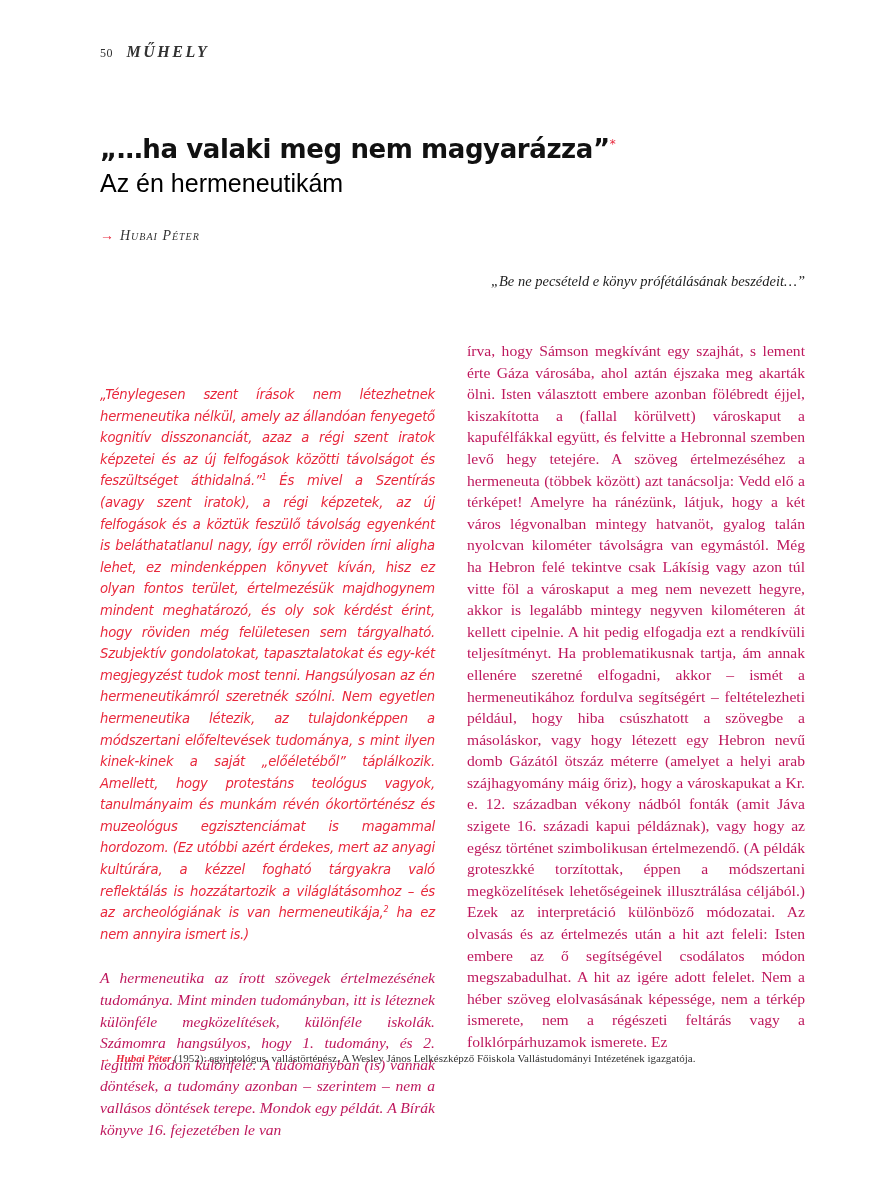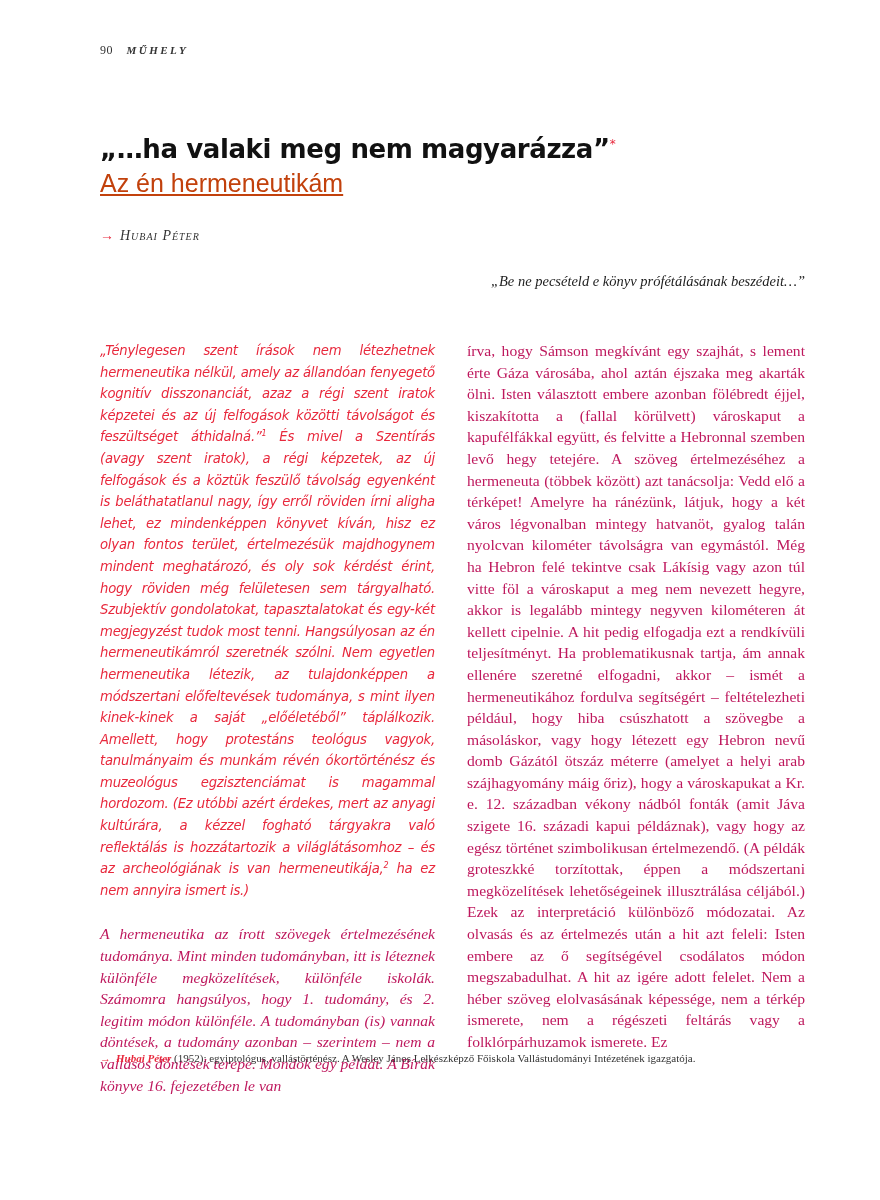--- a/index.html
+++ b/index.html
@@ -1,42 +1,42 @@
 <!DOCTYPE html>
 <html><head>
   <meta charset="utf-8">
   <style>
     html, body { margin: 0; padding: 0; background: #ffffff; }
     body { width: 880px; height: 1200px; position: relative; overflow: hidden; color: #1d1d1b; }
     .running-head { position: absolute; left: 100px; top: 43px; font-family: "Liberation Serif", serif; font-size: 12px; color: #333; letter-spacing: 0.5px; }
     .running-head .pg { margin-right: 10px; }
-    .running-head .sec { font-style: italic; font-weight: bold; letter-spacing: 2.5px; font-size: 11px; }
+    .running-head .sec { font-style: italic; font-weight: bold; letter-spacing: 2.5px; font-size: 16px; }
     .title-block { position: absolute; left: 100px; top: 126px; width: 700px; }
     .title { font-family: "DejaVu Sans", sans-serif; font-weight: bold; font-size: 26px; line-height: 36px; color: #111; letter-spacing: -0.4px; }
     .title .star { color: #e8283c; font-size: 12px; vertical-align: super; font-weight: normal; }
-    .subtitle { font-family: "Liberation Sans", sans-serif; font-weight: normal; font-size: 25px; line-height: 32px; color: #c2410c; margin-top: 0px; text-decoration: underline; }
+    .subtitle { font-family: "Liberation Sans", sans-serif; font-weight: normal; font-size: 25px; line-height: 32px; color: #000000; margin-top: 0px; }
     .byline { position: absolute; left: 100px; top: 228px; font-family: "Liberation Serif", serif; font-style: italic; font-size: 14px; color: #333; letter-spacing: 1px; font-variant: small-caps; }
     .arrow { color: #e8283c; font-style: normal; margin-right: 5px; }
     .motto { position: absolute; right: 75px; top: 270px; text-align: center; font-family: "Liberation Serif", serif; font-size: 14.5px; line-height: 22px; color: #222; }
     .motto .q { font-style: italic; }
     .col { position: absolute; top: 340px; width: 335px; text-align: justify; }
-    .col.left { left: 100px; }
+    .col.left { left: 100px; margin-top: 44px; }
     .col.right { left: 467px; width: 338px; }
     .lead { font-family: "DejaVu Sans", sans-serif; font-style: italic; font-size: 13.2px; line-height: 21.6px; color: #e8283c; letter-spacing: -0.2px; }
     .body { font-family: "Liberation Serif", serif; font-size: 15.6px; line-height: 21.6px; color: #be185d; }
     .left .body { margin-top: 22px; font-style: italic; }
     .footnote { position: absolute; left: 100px; top: 1052px; font-family: "Liberation Serif", serif; font-size: 11px; color: #333; }
     .footnote .name { color: #e8283c; font-style: italic; font-weight: bold; }
     sup { font-size: 8px; line-height: 0; }
   </style>
 </head>
 <body>
 
 <div class="running-head">
-  <span class="pg">90</span>
+  <span class="pg">50</span>
   <span class="sec">MŰHELY</span>
 </div>
 
 <div class="title-block">
   <div class="title">
     <span>„…ha valaki meg nem magyarázza”</span><span class="star">*</span>
   </div>
   <div class="subtitle">Az én hermeneutikám</div>
 </div>
 

